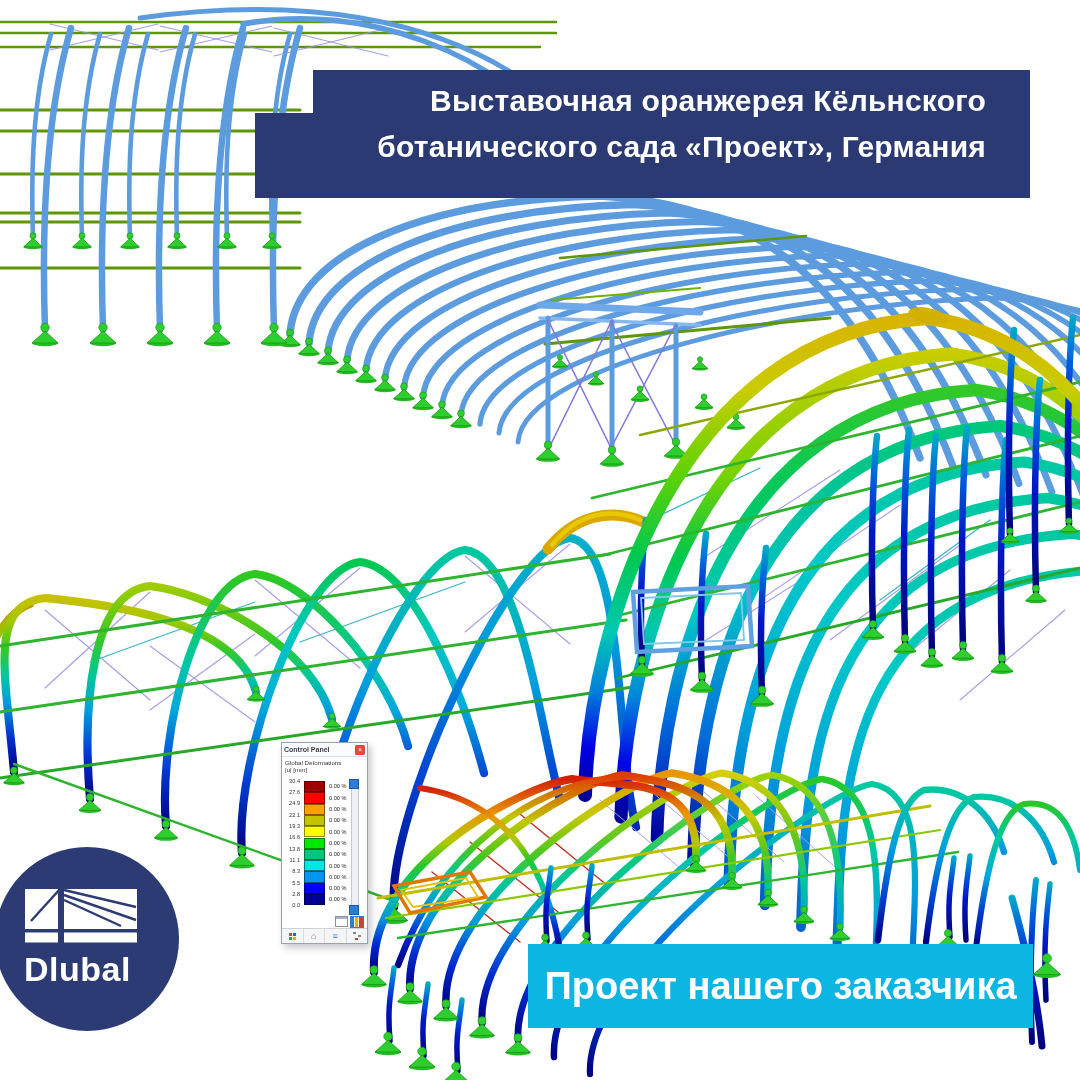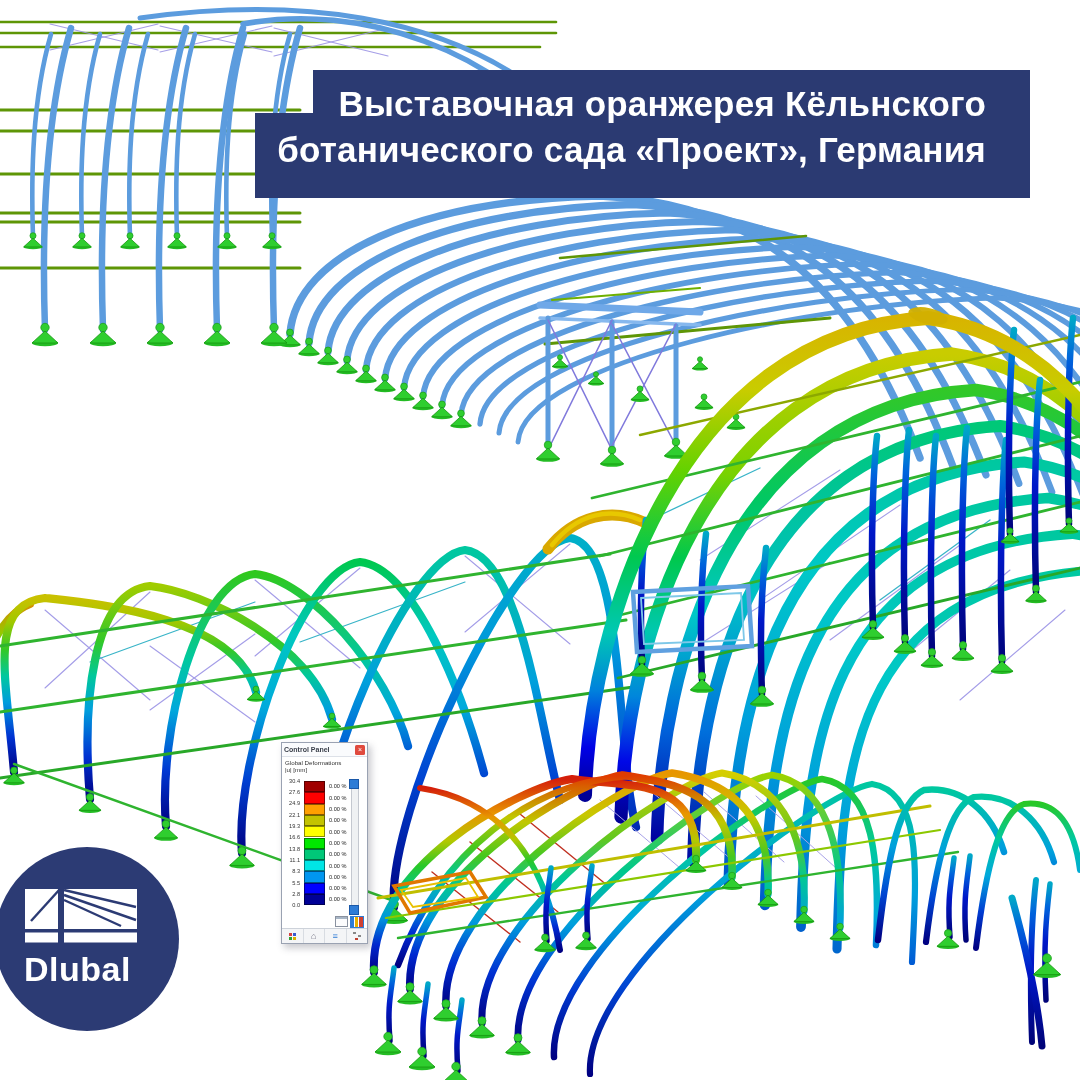--- a/index.html
+++ b/index.html
@@ -4,21 +4,21 @@
 <style>
   html,body{margin:0;padding:0;background:#fff;}
   #stage{position:relative;width:1080px;height:1080px;overflow:hidden;background:#ffffff;
          font-family:"Liberation Sans",sans-serif;}
   #scene{position:absolute;left:0;top:0;}
 
   
   .bt-rect{position:absolute;background:#2B3A72;}
   .bt-a{left:313px;top:70px;width:717px;height:128px;}
   .bt-b{left:255px;top:113px;width:70px;height:85px;}
-  .bt-line{position:absolute;color:#fff;font-weight:bold;font-size:35px;white-space:nowrap;
+  .bt-line{position:absolute;color:#fff;font-weight:bold;font-size:30px;white-space:nowrap;
            letter-spacing:.2px;}
   .bt-l1{right:94px;top:84px;}
   .bt-l2{right:94px;top:130px;}
 
   
   .banner-bottom{position:absolute;left:528px;top:944px;width:505px;height:84px;background:#0CB5E2;
                  display:flex;align-items:center;justify-content:center;color:#fff;font-weight:bold;
                  font-size:38px;white-space:nowrap;}
 
   
@@ -629,20 +629,23 @@
         </div>
       <div class="cp-tab">
           <div class="ti-list">≡</div>
         </div>
       <div class="cp-tab">
           <div class="ti-tree"></div>
         </div>
     </div>
   </div>
 
+  <div class="banner-bottom">
+    <span>Проект нашего заказчика</span>
+  </div>
 
   <svg id="logo" width="190" height="200" viewBox="0 843 190 200">
     <circle cx="87" cy="939" r="92" fill="#2C3B74"></circle>
     <g>
       <rect x="25" y="889" width="112" height="40" fill="#fff"></rect>
       <rect x="25" y="932.5" width="112" height="10" fill="#fff"></rect>
       <rect x="58" y="886" width="6" height="60" fill="#2C3B74"></rect>
       <line x1="60" y1="889" x2="31" y2="921" stroke="#2C3B74" stroke-width="2.4"></line>
       <line x1="64" y1="890" x2="136" y2="907" stroke="#2C3B74" stroke-width="2.4"></line>
       <line x1="64" y1="895" x2="136" y2="920" stroke="#2C3B74" stroke-width="2.4"></line>

